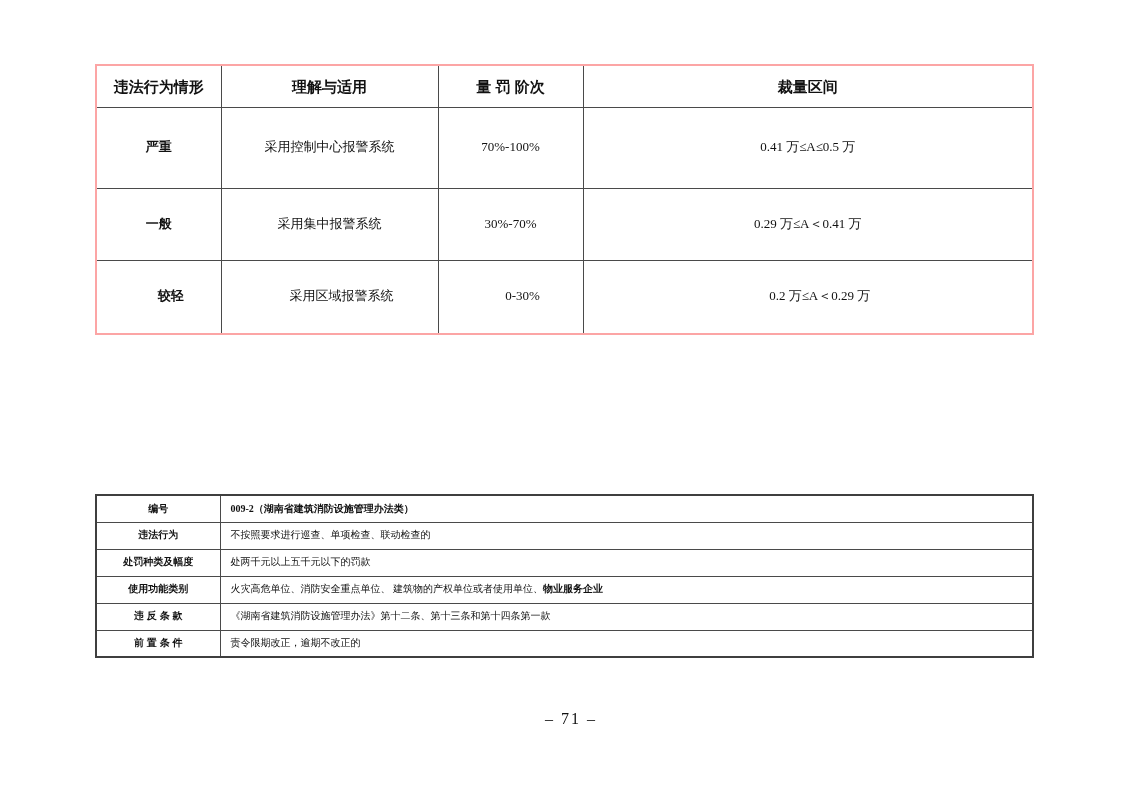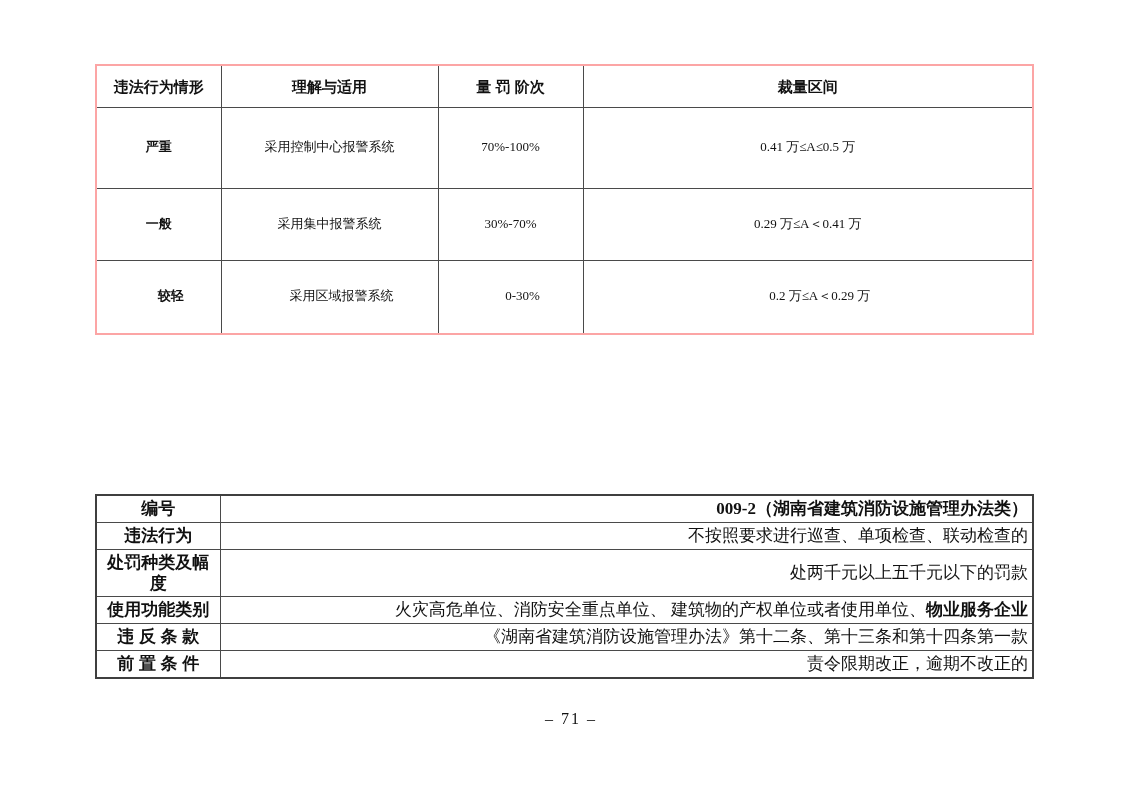--- a/index.html
+++ b/index.html
@@ -58,32 +58,32 @@
     width: 937px;
     border-collapse: collapse;
     table-layout: fixed;
     border: 2px solid #3f3f3f;
   }
   table.info-table th,
   table.info-table td {
     border: 1px solid #4a4a4a;
     height: 27px;
     vertical-align: middle;
-    font-size: 17px;
+    font-size: 10px;
     line-height: 1.25;
   }
   table.info-table th {
     width: 124px;
     text-align: center;
     font-family: "Liberation Sans", "DejaVu Sans", sans-serif;
     font-weight: bold;
     padding: 2px 4px;
   }
   table.info-table td {
-    text-align: right;
+    text-align: left;
     padding: 2px 4px 2px 10px;
   }
   td.bold-value { font-weight: bold; }
   .emph {
     font-weight: bold;
     text-underline-offset: 2px;
   }
 
   
   .page-number {

